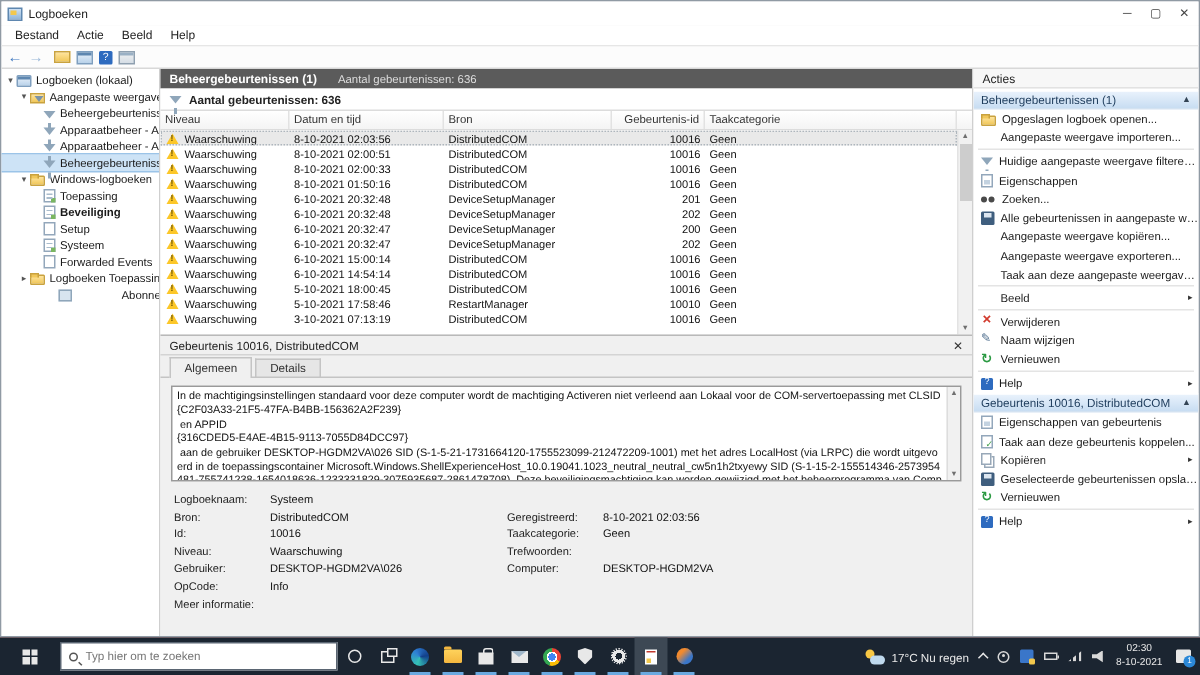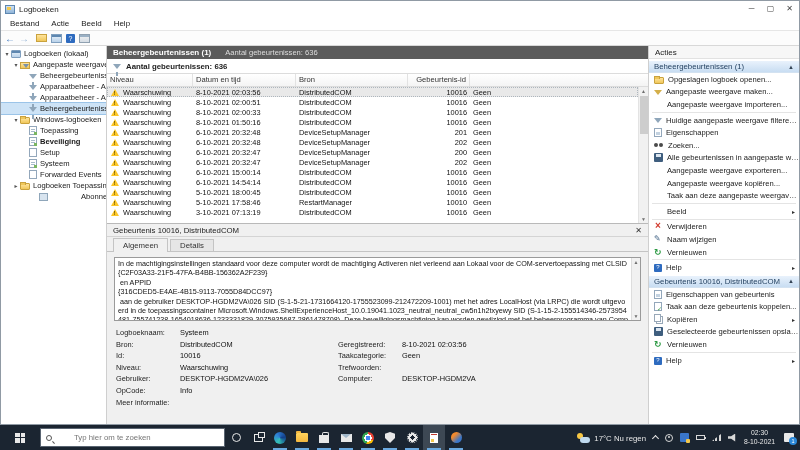--- a/index.html
+++ b/index.html
@@ -107,21 +107,21 @@
   .act-collapse{margin-left:auto;font-size:6px;color:#345}
   .act-item{height:12.6px;display:flex;align-items:center;padding-left:5px;gap:4px;font-size:7.6px;color:#1a1a1a;white-space:nowrap;overflow:hidden}
   .act-label{overflow:hidden;text-overflow:ellipsis}
   .act-sub{margin-left:auto;padding-right:4px;font-size:6px;color:#333}
   .act-sep{height:1px;background:#e4e4e4;margin:1px 3px}
   
   .taskbar{position:absolute;left:0;bottom:0;width:800px;height:25px;background:#1b2531;display:flex;align-items:center;color:#e8e8e8}
   .tb-start{width:40px;height:25px;display:flex;align-items:center;justify-content:center}
   .win-logo{width:10px;height:10px;display:grid;grid-template-columns:4.5px 4.5px;grid-template-rows:4.5px 4.5px;gap:1px}
   .win-logo span{background:#e8e8e8}
-  .tb-search{width:185px;height:19px;background:#fff;border:1px solid #5a6572;display:flex;align-items:center;padding-left:5px;gap:22px}
+  .tb-search{width:185px;height:19px;background:#fff;border:1px solid #5a6572;display:flex;align-items:center;padding-left:5px;gap:5px}
   .search-glyph{width:6px;height:6px;border:1px solid #555;border-radius:50%;position:relative}
   .search-glyph::after{content:"";position:absolute;width:3px;height:1px;background:#555;transform:rotate(45deg);left:5px;top:6px}
   .tb-search input{border:none;outline:none;font-size:7.8px;color:#333;width:140px;font-family:inherit;background:transparent}
   .tb-btn{width:22px;height:25px;display:flex;align-items:center;justify-content:center;position:relative}
   .tb-btn.running::after{content:"";position:absolute;left:4px;right:4px;bottom:0;height:2px;background:#6aa9e0}
   .tb-btn.active{background:#3d4854}
   .cortana-ring{width:9px;height:9px;border:1.5px solid #e8e8e8;border-radius:50%}
   .taskview-glyph{width:9px;height:8px;border:1.2px solid #e8e8e8;position:relative}
   .taskview-glyph::after{content:"";position:absolute;right:-3px;top:-3px;width:5px;height:4px;border:1.2px solid #e8e8e8;background:#1b2531}
   .edge-glyph{width:12px;height:12px;border-radius:50%;background:conic-gradient(from 200deg,#35c1b5,#2f7fd6,#123f8a,#35c1b5)}
@@ -272,20 +272,21 @@
         </div>
         <div class="filter-row">
           <span class="icn i-filter"></span>
           <span>Aantal gebeurtenissen: 636</span>
         </div>
         <div class="table-header">
             <div class="hcell c0">Niveau</div>
             <div class="hcell c1">Datum en tijd</div>
             <div class="hcell c2">Bron</div>
             <div class="hcell c3">Gebeurtenis-id</div>
+            <div class="hcell c4">Taakcategorie</div>
           </div>
         <div class="rows-wrap">
           <div class="rows">
               <div class="trow sel">
                 <div class="cell c0">
                   <span class="icn i-warning"></span>
                   <span>Waarschuwing</span>
                 </div>
                 <div class="cell c1">8-10-2021 02:03:56</div>
                 <div class="cell c2">DistributedCOM</div>
@@ -494,24 +495,20 @@
         <div>
             <div class="act-header">
               <span>Beheergebeurtenissen (1)</span>
               <span class="act-collapse">▲</span>
             </div>
             <div class="act-item">
               <span class="icn i-open-folder"></span>
               <span class="act-label">Opgeslagen logboek openen...</span>
             </div>
             <div class="act-item">
-              <span class="icn i-filter-create"></span>
-              <span class="act-label">Aangepaste weergave maken...</span>
-            </div>
-            <div class="act-item">
               <span class="icn i-none"></span>
               <span class="act-label">Aangepaste weergave importeren...</span>
             </div>
             <div class="act-sep"></div>
             <div class="act-item">
               <span class="icn i-filter"></span>
               <span class="act-label">Huidige aangepaste weergave filteren...</span>
             </div>
             <div class="act-item">
               <span class="icn i-properties"></span>
@@ -520,25 +517,25 @@
             <div class="act-item">
               <span class="icn i-find"></span>
               <span class="act-label">Zoeken...</span>
             </div>
             <div class="act-item">
               <span class="icn i-save"></span>
               <span class="act-label">Alle gebeurtenissen in aangepaste weerga...</span>
             </div>
             <div class="act-item">
               <span class="icn i-none"></span>
+              <span class="act-label">Aangepaste weergave kopiëren...</span>
+            </div>
+            <div class="act-item">
+              <span class="icn i-none"></span>
               <span class="act-label">Aangepaste weergave exporteren...</span>
-            </div>
-            <div class="act-item">
-              <span class="icn i-none"></span>
-              <span class="act-label">Aangepaste weergave kopiëren...</span>
             </div>
             <div class="act-item">
               <span class="icn i-none"></span>
               <span class="act-label">Taak aan deze aangepaste weergave kopp...</span>
             </div>
             <div class="act-sep"></div>
             <div class="act-item">
               <span class="icn i-none"></span>
               <span class="act-label">Beeld</span>
               <span class="act-sub">▸</span>

